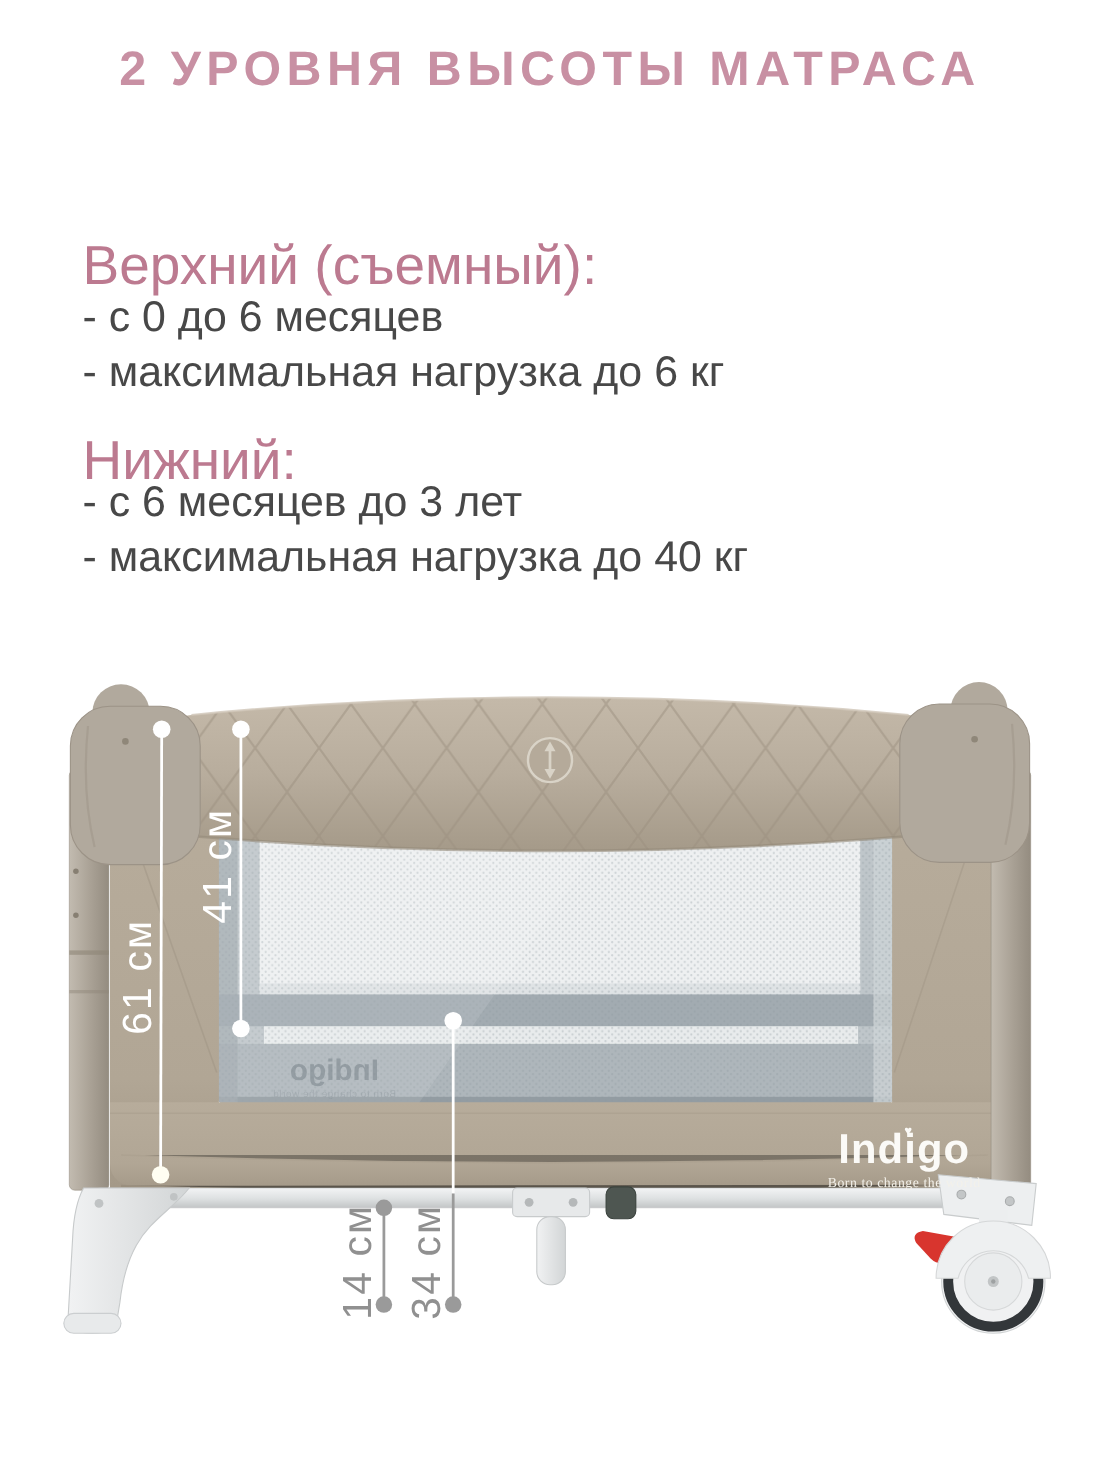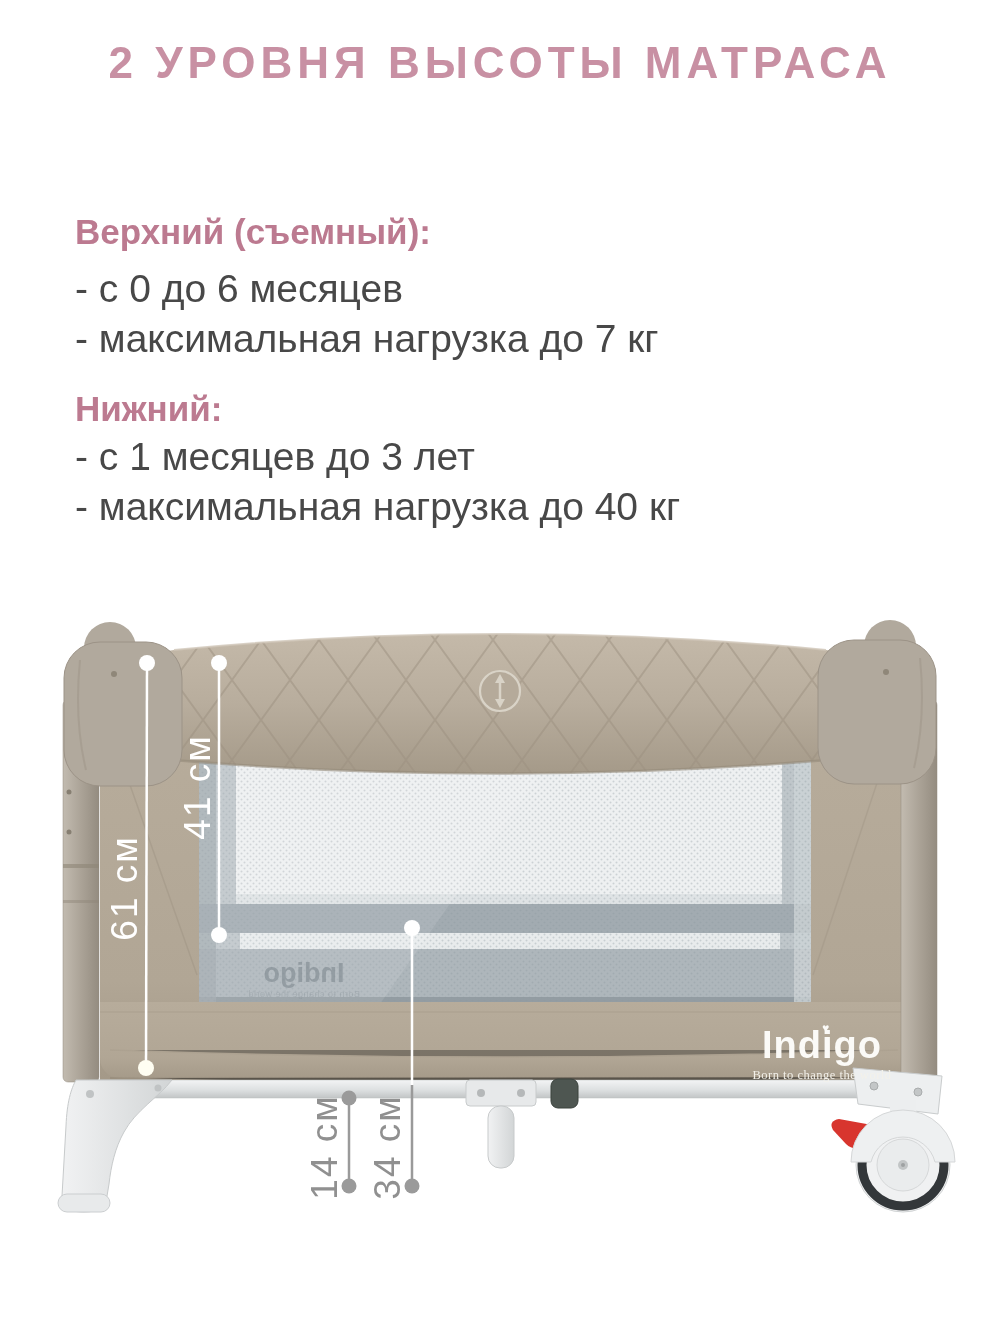--- a/index.html
+++ b/index.html
@@ -11,21 +11,21 @@
     font-family:"Liberation Sans", sans-serif;
   }
   .page-title{
     position:absolute;left:0;right:0;top:38px;
     text-align:center;
     font-size:44px;font-weight:bold;
     letter-spacing:5px;
     color:#c890a3;
   }
   .info-line{position:absolute;left:75px;white-space:nowrap;}
-  .info-heading{font-size:35px;font-weight:bold;color:#bc7a90;}
+  .info-heading{font-size:50px;font-weight:normal;color:#bc7a90;}
   .info-item{font-size:39px;color:#484848;}
   .scene{position:absolute;left:0;top:0;width:1000px;height:1333px;}
   svg{position:absolute;left:0;top:0;}
   .mlabel{
     position:absolute;
     font-size:37px;letter-spacing:2px;white-space:nowrap;
     transform:translate(-50%,-50%) rotate(-90deg);
   }
   .mlabel.white{color:#ffffff;}
   .mlabel.gray{color:#909090;}
@@ -48,23 +48,23 @@
 </style>
 </head>
 <body>
 
 <div class="canvas">
 
   <div class="page-title">2 УРОВНЯ ВЫСОТЫ МАТРАСА</div>
 
   <div class="info-line info-heading" style="top:212px">Верхний (съемный):</div>
   <div class="info-line info-item" style="top:267px">- с 0 до 6 месяцев</div>
-  <div class="info-line info-item" style="top:317px">- максимальная нагрузка до 7 кг</div>
+  <div class="info-line info-item" style="top:317px">- максимальная нагрузка до 6 кг</div>
   <div class="info-line info-heading" style="top:389px">Нижний:</div>
-  <div class="info-line info-item" style="top:435px">- с 1 месяцев до 3 лет</div>
+  <div class="info-line info-item" style="top:435px">- с 6 месяцев до 3 лет</div>
   <div class="info-line info-item" style="top:485px">- максимальная нагрузка до 40 кг</div>
 
   <div class="scene">
     <svg width="1000" height="1333" viewBox="0 0 1000 1333">
       <defs>
         <linearGradient id="gRail" x1="0" y1="0" x2="0" y2="1">
           <stop offset="0" stop-color="#c4b9a9"></stop>
           <stop offset="0.5" stop-color="#b8ad9d"></stop>
           <stop offset="1" stop-color="#a59a89"></stop>
         </linearGradient>

